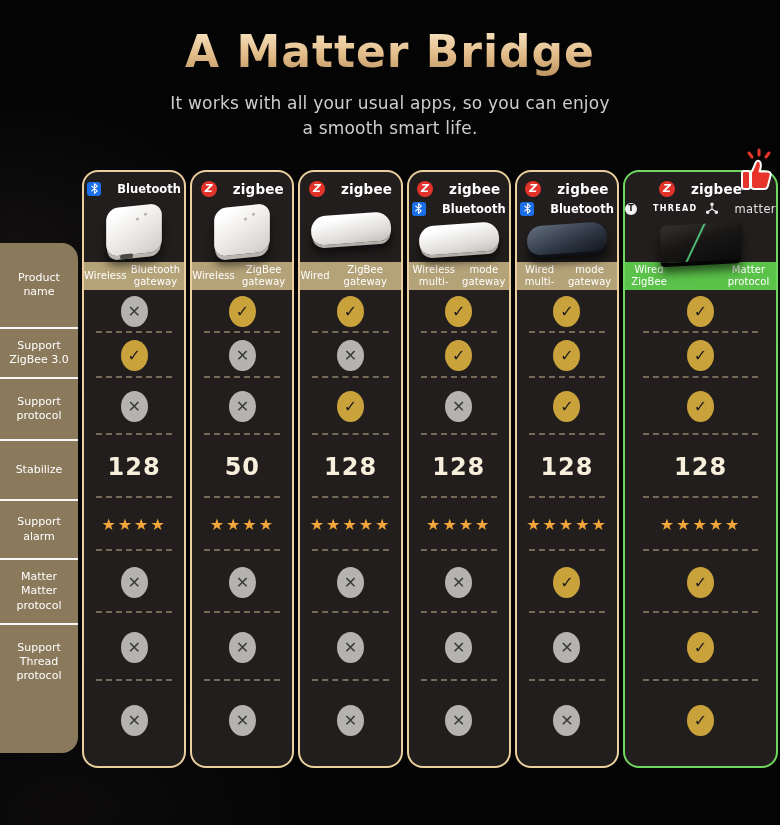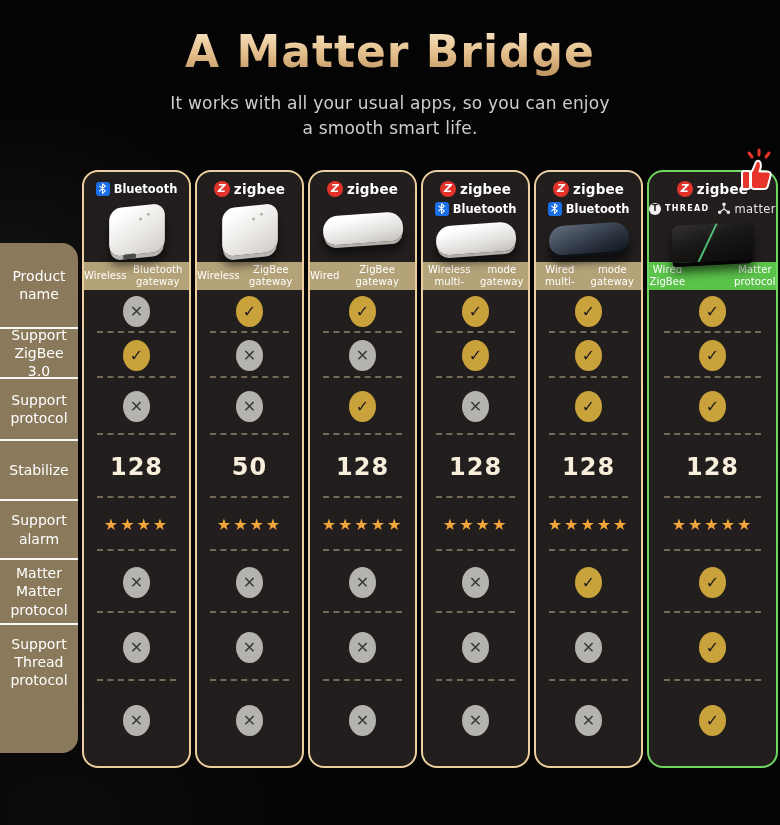--- a/index.html
+++ b/index.html
@@ -21,35 +21,35 @@
     -webkit-background-clip:text;background-clip:text;color:transparent;
   }
   .sub{margin:14px 0 0;font-size:17px;line-height:1.45;color:#cfcdcb;letter-spacing:.2px;}
   
   .sidebar{
     position:absolute;left:0;top:243px;width:78px;height:510px;
     background:var(--c-sidebar_tan,#8a795b);border-radius:0 16px 16px 0;
     display:flex;flex-direction:column;overflow:hidden;
   }
   .scell{display:flex;align-items:center;justify-content:center;text-align:center;
-    color:#fff;font-size:14px;line-height:1.3;padding:18px 3px;}
+    color:#fff;font-size:11px;line-height:1.3;padding:18px 3px;}
   .scell + .scell{border-top:2px solid rgba(255,255,255,.95);}
   .s1{height:84px}.s2{height:50px}.s3{height:54px}.s4{height:62px}
   .s5{height:60px}.s6{height:59px}.s7{height:65px}.s8{height:76px}
   
   .cards{position:absolute;left:82px;top:170px;width:696px;height:598px;display:flex;gap:4px;}
   .card{
     flex:1;position:relative;background:#211e1d;
     border:2px solid var(--c-card_border_tan,#eccf9f);border-radius:16px;
     display:flex;flex-direction:column;
   }
   .card.hl{border-color:var(--c-highlight_green_border,#6fd75f);}
   .head{height:90px;display:flex;flex-direction:column;align-items:center;}
   .badges{display:flex;flex-direction:column;align-items:center;gap:1px;margin-top:7px;}
-  .badge{display:flex;align-items:center;justify-content:center;gap:4px;color:#fff;height:19px;}
+  .badge{display:flex;align-items:center;justify-content:center;gap:16px;color:#fff;height:19px;}
   .badge b{font-weight:700;}
   .bt-ic{width:14px;height:14px;border-radius:3px;background:var(--c-bluetooth_blue,#1a6fe8);
     display:flex;align-items:center;justify-content:center;}
   .bt b{font-size:11.5px;}
   .zb-ic{width:16px;height:16px;border-radius:50%;background:var(--c-zigbee_red,#e2332b);
     display:flex;align-items:center;justify-content:center;font-style:italic;font-weight:800;font-size:11px;color:#fff;}
   .zb-ic::after{content:"Z";}
   .zb b{font-size:13.5px;letter-spacing:.2px;font-weight:800;}
   .badge-row2{display:flex;gap:7px;align-items:center;height:19px;}
   .th-ic{width:12px;height:12px;border-radius:50%;background:#f0f0f0;color:#151515;

